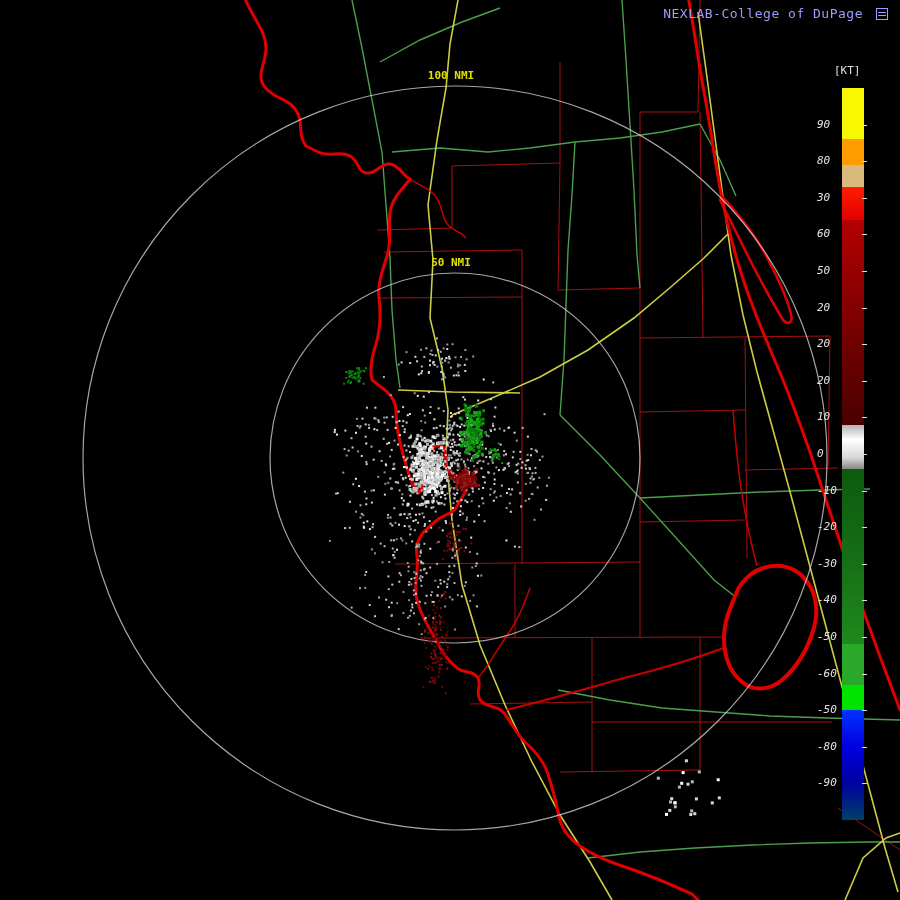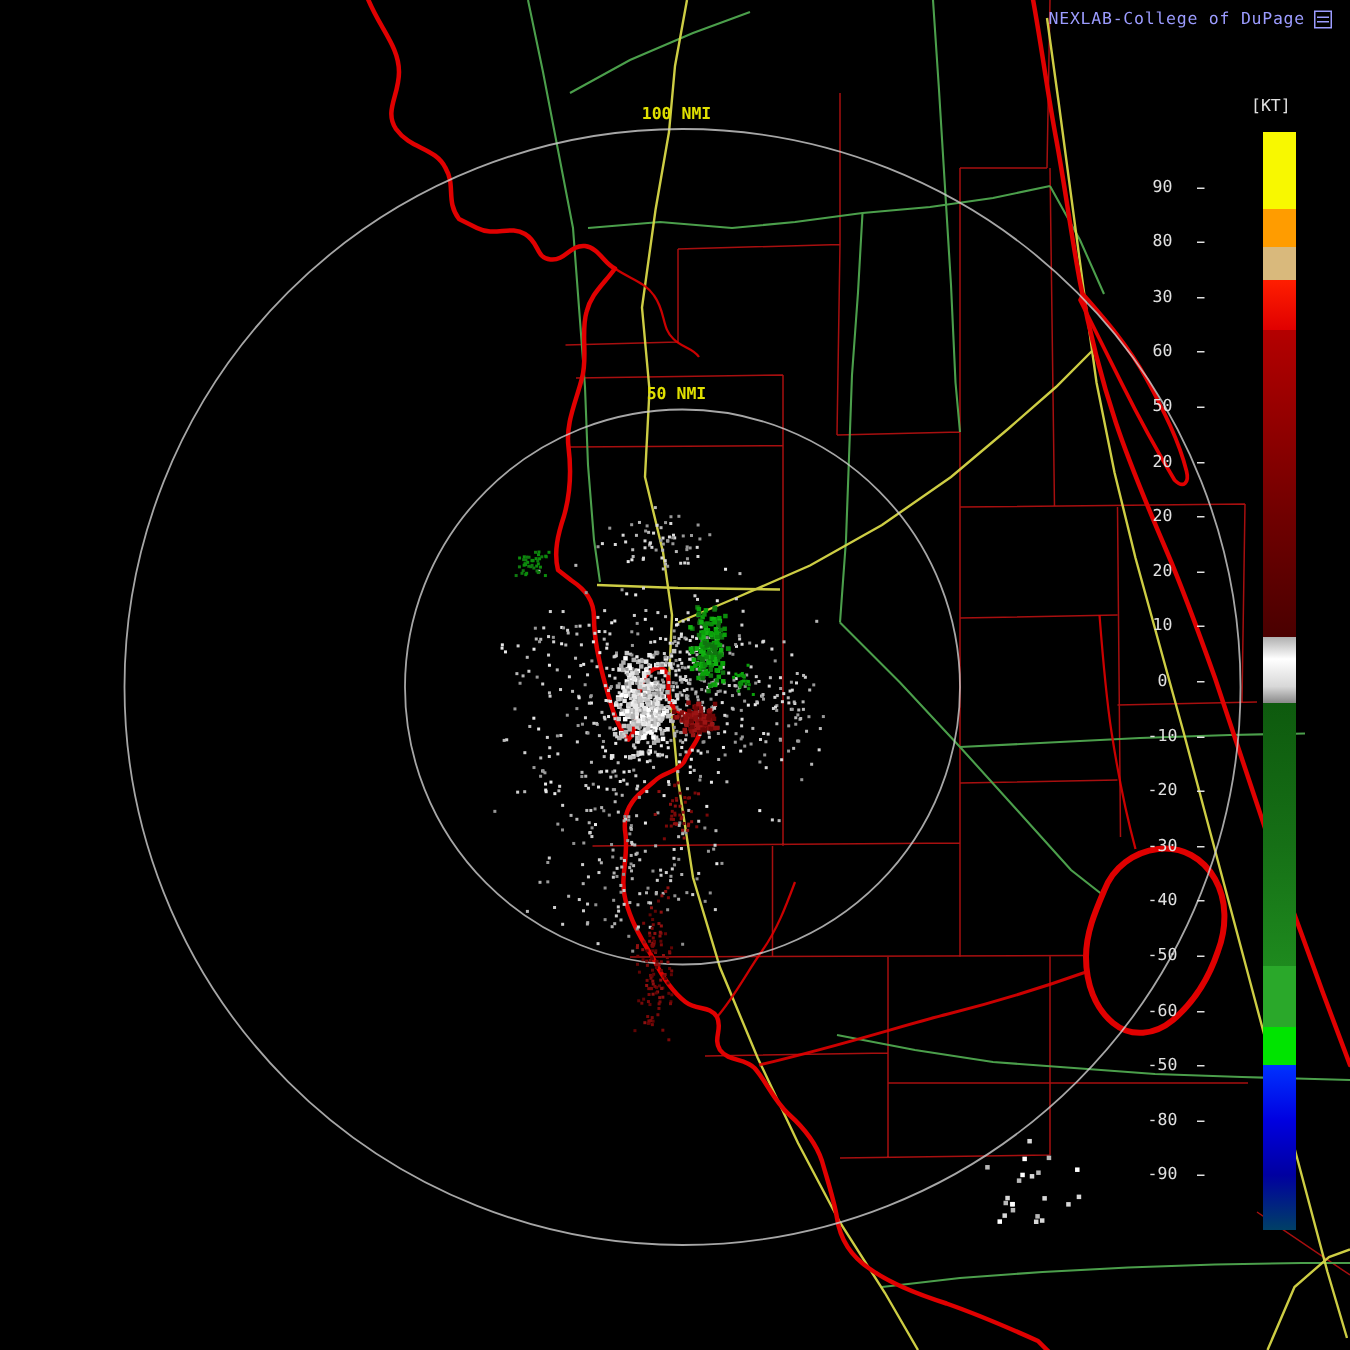--- a/index.html
+++ b/index.html
@@ -1,31 +1,31 @@
 <!DOCTYPE html>
 <html style="--color-background: #000000; --color-coastline: #e00000; --color-county-lines: #b01010; --color-roads-major: #d8d848; --color-roads-secondary: #50a850; --color-range-rings: #cfcfcf; --color-ring-labels: #e0e000; --color-brand-text: #9c9cff; --color-legend-text: #e0e0e0; --color-status-text: #e0e0e0;"><head>
 <meta charset="utf-8">
 <style>
   html,body{margin:0;padding:0;background:#000;}
   .stage{position:relative;width:900px;height:900px;background:var(--color-background,#000);overflow:hidden;
          font-family:"DejaVu Sans Mono",monospace;}
   .stage svg{position:absolute;left:0;top:0;}
 
-  .brand{position:absolute;top:6px;right:12px;display:flex;align-items:center;gap:6px;
-         color:var(--color-brand-text,#9c9cff);font-size:11px;letter-spacing:0.5px;}
+  .brand{position:absolute;top:6px;right:12px;display:flex;align-items:center;gap:13px;
+         color:var(--color-brand-text,#9c9cff);font-size:13px;letter-spacing:0.5px;}
   .brand-icon{width:10px;height:10px;border:1px solid var(--color-brand-text,#9c9cff);
               position:relative;display:inline-block;}
   .brand-icon::after{content:"";position:absolute;left:1px;right:1px;top:3px;height:1px;
               background:var(--color-brand-text,#9c9cff);box-shadow:0 3px 0 var(--color-brand-text,#9c9cff);}
 
   .cb-product{position:absolute;left:900px;top:50px;color:var(--color-legend-text,#e0e0e0);font-size:11px;}
   .cb-units{position:absolute;left:834px;top:64px;color:var(--color-legend-text,#e0e0e0);font-size:11px;}
   .cb-bar{position:absolute;left:842px;top:88px;width:22px;height:732px;}
-  .cb-tick{position:absolute;left:753px;width:44px;height:12px;line-height:12px;
-           color:var(--color-legend-text,#e0e0e0);font-size:11px;text-align:center;}
+  .cb-tick{position:absolute;left:817px;width:44px;height:12px;line-height:12px;
+           color:var(--color-legend-text,#e0e0e0);font-size:11px;text-align:left;font-style:italic;}
   .cb-tick::after{content:"";position:absolute;right:-6px;top:6px;width:5px;height:1px;
            background:var(--color-legend-text,#e0e0e0);}
 
   .statusbar{position:absolute;left:455px;bottom:2px;transform:translateX(-50%);
              color:var(--color-status-text,#e0e0e0);font-size:13px;letter-spacing:2.5px;white-space:nowrap;}
 </style>
 </head>
 <body>
 
 <div class="stage">

